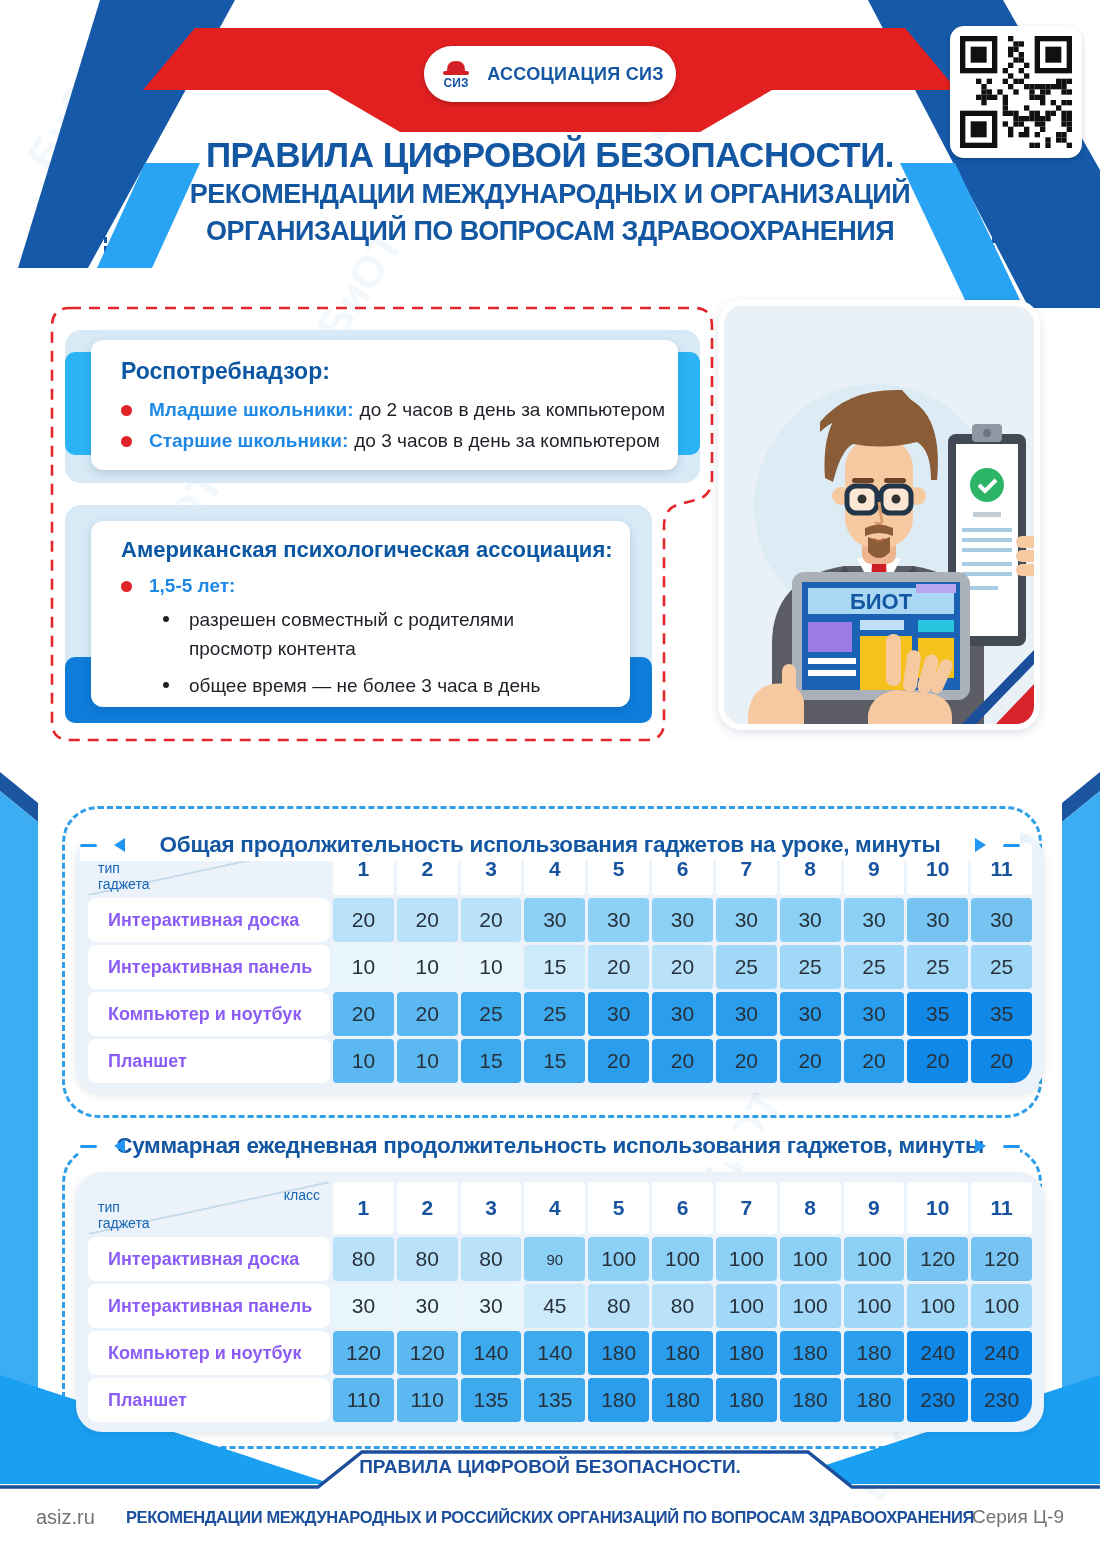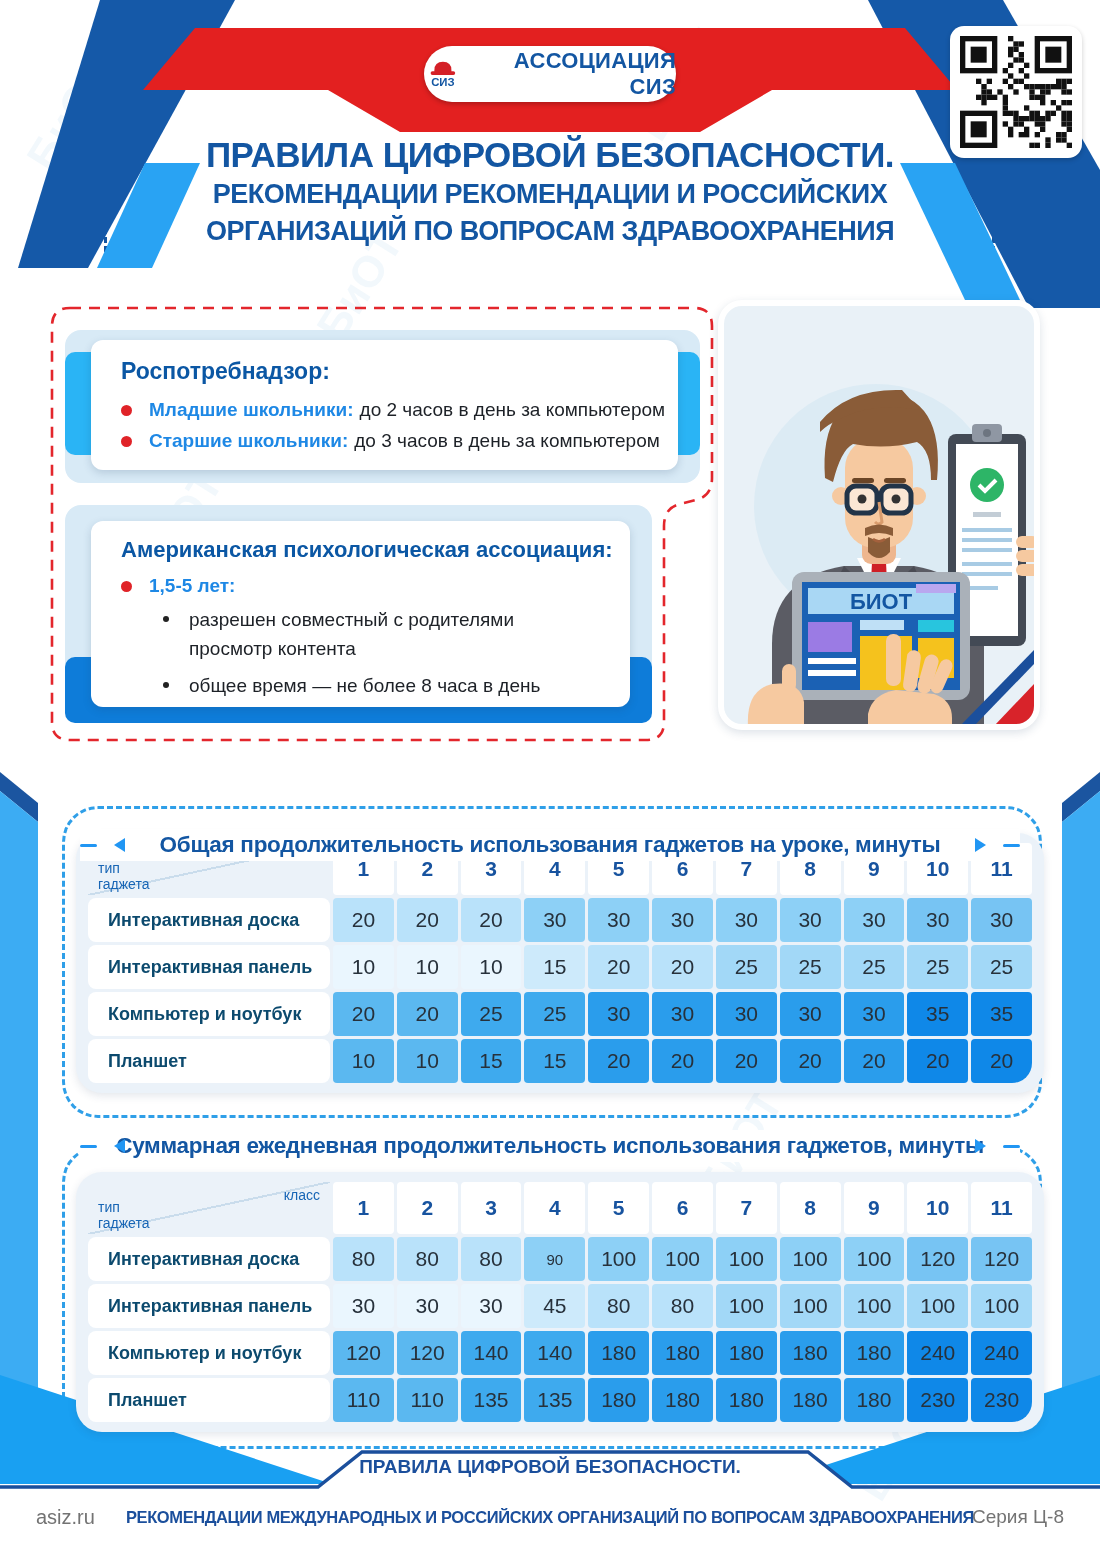--- a/index.html
+++ b/index.html
@@ -11,21 +11,21 @@
   .wm{position:absolute;font-weight:bold;font-size:44px;color:rgba(40,130,200,.06);
       transform:rotate(-58deg);white-space:nowrap;pointer-events:none;}
 
   
   .vdash{position:absolute;top:0;height:252px;border-left:3px dashed #1356a2;}
 
   
   .pill{position:absolute;left:424px;top:46px;width:252px;height:56px;background:#fff;
         border-radius:28px;box-shadow:0 2px 5px rgba(0,0,0,.25);display:flex;
         align-items:center;justify-content:center;gap:11px;z-index:5;}
-  .pill-label{color:#1356a2;font-weight:bold;font-size:22px;letter-spacing:.3px;text-align:right;}
+  .pill-label{color:#1356a2;font-weight:bold;font-size:18px;letter-spacing:.3px;text-align:right;}
 
   .qr-card{position:absolute;left:950px;top:26px;width:132px;height:132px;background:#fff;
            border-radius:14px;box-shadow:0 2px 5px rgba(0,0,0,.2);z-index:5;
            display:flex;align-items:center;justify-content:center;}
 
   
   .main-title{position:absolute;left:0;top:134px;width:1100px;text-align:center;
               color:#1356a2;z-index:4;letter-spacing:-.5px;}
   .main-title .l1{font-size:35px;font-weight:800;line-height:42px;}
   .main-title .l2{font-size:27px;font-weight:800;line-height:37px;}
@@ -62,21 +62,21 @@
   .tri-r{width:0;height:0;border-top:7px solid transparent;border-bottom:7px solid transparent;
          border-left:11px solid #2196f3;margin-right:10px;}
 
   .table-card{position:absolute;left:76px;width:968px;height:260px;background:#ebf2f9;
               border-radius:26px;box-shadow:0 3px 8px rgba(30,60,100,.12);padding:10px 12px;
               box-sizing:border-box;}
   .gadget-table{display:grid;grid-template-columns:242px repeat(11,1fr);
                 grid-template-rows:52px repeat(4,44px);gap:3px;width:100%;height:100%;}
   .cell{display:flex;align-items:center;justify-content:center;border-radius:4px;}
   .cell.head{background:#fff;color:#17539f;font-size:21px;font-weight:bold;}
-  .cell.rowlabel{background:#fff;color:#0c4a6e;font-size:18px;font-weight:bold;
+  .cell.rowlabel{background:#fff;color:#8b5cf6;font-size:18px;font-weight:bold;
                  justify-content:flex-start;padding-left:20px;border-radius:8px;}
   .cell.val{font-size:21px;color:#27313b;}
   .cell.val.small{font-size:15px;}
   .cell.val.br{border-bottom-right-radius:20px;}
   .cell.corner{position:relative;background:transparent;border-radius:0;
      background-image:linear-gradient(to bottom right,transparent calc(50% - 1px),
        #c9dcec calc(50% - 1px),#c9dcec calc(50% + 1px),transparent calc(50% + 1px));}
   .corner-top{position:absolute;top:5px;right:10px;font-size:14px;color:#1765b5;}
   .corner-side{position:absolute;left:10px;bottom:3px;font-size:14px;color:#1765b5;
                width:62px;line-height:16px;}
@@ -236,21 +236,21 @@
         <rect x="80" y="5.333333333333333" width="26.666666666666664" height="26.666666666666664" fill="#fff"></rect>
         <rect x="85.33333333333333" y="10.666666666666666" width="16" height="16" fill="#111"></rect>
         <rect x="0" y="74.66666666666666" width="37.33333333333333" height="37.33333333333333" fill="#111"></rect>
         <rect x="5.333333333333333" y="80" width="26.666666666666664" height="26.666666666666664" fill="#fff"></rect>
         <rect x="10.666666666666666" y="85.33333333333333" width="16" height="16" fill="#111"></rect>
       </svg>
   </div>
 
   <div class="main-title">
     <div class="l1">ПРАВИЛА ЦИФРОВОЙ БЕЗОПАСНОСТИ.</div>
-    <div class="l2">РЕКОМЕНДАЦИИ РЕКОМЕНДАЦИИ И РОССИЙСКИХ</div>
+    <div class="l2">РЕКОМЕНДАЦИИ МЕЖДУНАРОДНЫХ И ОРГАНИЗАЦИЙ</div>
     <div class="l2">ОРГАНИЗАЦИЙ ПО ВОПРОСАМ ЗДРАВООХРАНЕНИЯ</div>
   </div>
 
   <div class="card-outer" style="left:65px;top:330px;width:635px;height:153px"></div>
   <div class="accent-cyan"></div>
   <div class="card-white" style="left:91px;top:340px;width:587px;height:130px;padding:18px 0 0 30px;box-sizing:border-box">
     <div class="card-h">Роспотребнадзор:</div>
     <div class="bullet-row" style="margin-top:14px">
       <span class="dot-red"></span>
       <span class="blab">Младшие школьники:</span>
@@ -270,21 +270,21 @@
     <div class="bullet-row" style="margin-top:12px;font-weight:bold">
       <span class="dot-red"></span>
       <span class="blab">1,5-5 лет:</span>
     </div>
     <div class="subrow">
       <span class="dot-blk"></span>
       <span style="width:400px">разрешен совместный с родителями просмотр контента</span>
     </div>
     <div class="subrow">
       <span class="dot-blk"></span>
-      <span style="width:420px">общее время — не более 8 часа в день</span>
+      <span style="width:420px">общее время — не более 3 часа в день</span>
     </div>
   </div>
 
   <svg class="abs" style="left:0;top:0;z-index:3" width="1100" height="800">
     <path d="M 70 308 H 694 Q 712 308 712 326 V 478 Q 712 496 696 500 L 680 504 Q 664 508 664 526 V 722 Q 664 740 646 740 H 70 Q 52 740 52 722 V 326 Q 52 308 70 308 Z" fill="none" stroke="#e3262c" stroke-width="2.6" stroke-dasharray="11 8"></path>
   </svg>
 
   <div class="illus">
     <svg width="312" height="420" viewBox="0 0 312 420">
       <circle cx="152" cy="200" r="122" fill="#dcebf4"></circle>
@@ -534,15 +534,15 @@
       </div>
   </div>
 
   <svg class="abs" style="left:0;top:1440px;z-index:3" width="1100" height="60">
     <path d="M318 47 L362 12 H808 L852 47 Z" fill="#fff"></path>
     <path d="M0 47 H318 L362 12 H808 L852 47 H1100" fill="none" stroke="#1b4f9c" stroke-width="3.5"></path>
   </svg>
   <div class="foot-txt" style="left:0;top:1456px;width:1100px;text-align:center;font-size:19px;z-index:4">ПРАВИЛА ЦИФРОВОЙ БЕЗОПАСНОСТИ.</div>
   <div class="foot-blue" style="left:36px;top:1506px;z-index:4">asiz.ru</div>
   <div class="foot-txt" style="left:0;top:1508px;width:1100px;text-align:center;font-size:16.5px;letter-spacing:-.4px;z-index:4">РЕКОМЕНДАЦИИ МЕЖДУНАРОДНЫХ И РОССИЙСКИХ ОРГАНИЗАЦИЙ ПО ВОПРОСАМ ЗДРАВООХРАНЕНИЯ</div>
-  <div class="foot-blue" style="right:36px;top:1506px;font-size:19px;z-index:4">Серия Ц-8</div>
+  <div class="foot-blue" style="right:36px;top:1506px;font-size:19px;z-index:4">Серия Ц-9</div>
 
 </div>
 
 </body></html>

